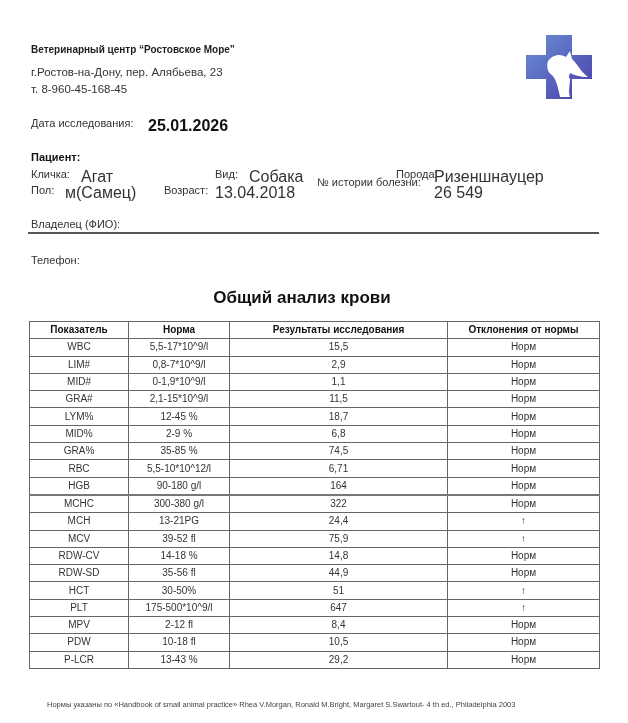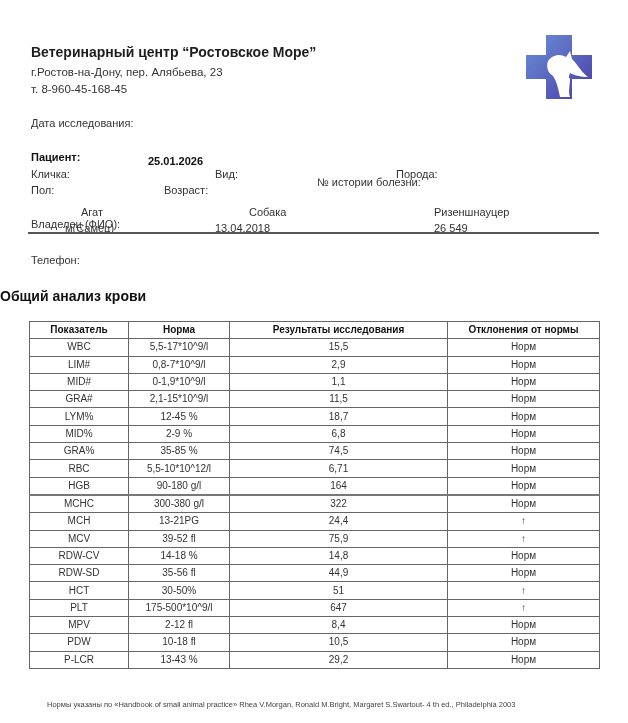--- a/index.html
+++ b/index.html
@@ -2,37 +2,37 @@
 <html><head>
   <meta charset="utf-8">
   <style>
     html, body { margin: 0; padding: 0; background: #ffffff; }
     body {
       width: 628px; height: 723px; position: relative; overflow: hidden;
       font-family: "Liberation Sans", "DejaVu Sans", sans-serif;
       color: #222;
     }
     .abs { position: absolute; white-space: nowrap; }
-    .clinic-name { left: 31px; top: 44px; font-size: 14px; font-weight: bold; color: #1e1e1e; }
+    .clinic-name { left: 31px; top: 44px; font-size: 10px; font-weight: bold; color: #1e1e1e; }
     .clinic-addr { left: 31px; top: 66px; font-size: 11.5px; color: #333; }
     .clinic-phone { left: 31px; top: 83px; font-size: 11.5px; color: #333; }
     .logo { left: 522px; top: 33px; width: 80px; height: 70px; }
 
     .lbl { font-size: 11px; color: #333; }
-    .val { font-size: 11px; color: #333; margin-top: 38px; }
+    .val { font-size: 16px; color: #333; }
     .date-label { left: 31px; top: 117px; }
     .date-value { left: 148px; top: 117px; font-weight: bold; color: #111; }
 
     .patient-title { left: 31px; top: 151px; font-size: 11px; font-weight: bold; color: #111; }
 
     .owner-line { position: absolute; left: 28px; top: 232px; width: 571px; height: 2px; background: #555; }
     .owner-label { left: 31px; top: 218px; }
     .phone-label { left: 31px; top: 254px; }
 
-    .title { left: 0; width: 604px; top: 288px; text-align: left; font-size: 14px; font-weight: bold; color: #111; }
+    .title { left: 0; width: 604px; top: 288px; text-align: center; font-size: 17px; font-weight: bold; color: #111; }
 
     table.results {
       position: absolute; left: 29px; top: 321px; width: 570px;
       border-collapse: collapse; table-layout: fixed;
       font-size: 10px; color: #333;
     }
     table.results th, table.results td {
       border: 1px solid #666; height: 16.3px; padding: 0; text-align: center;
       line-height: 16px;
     }

